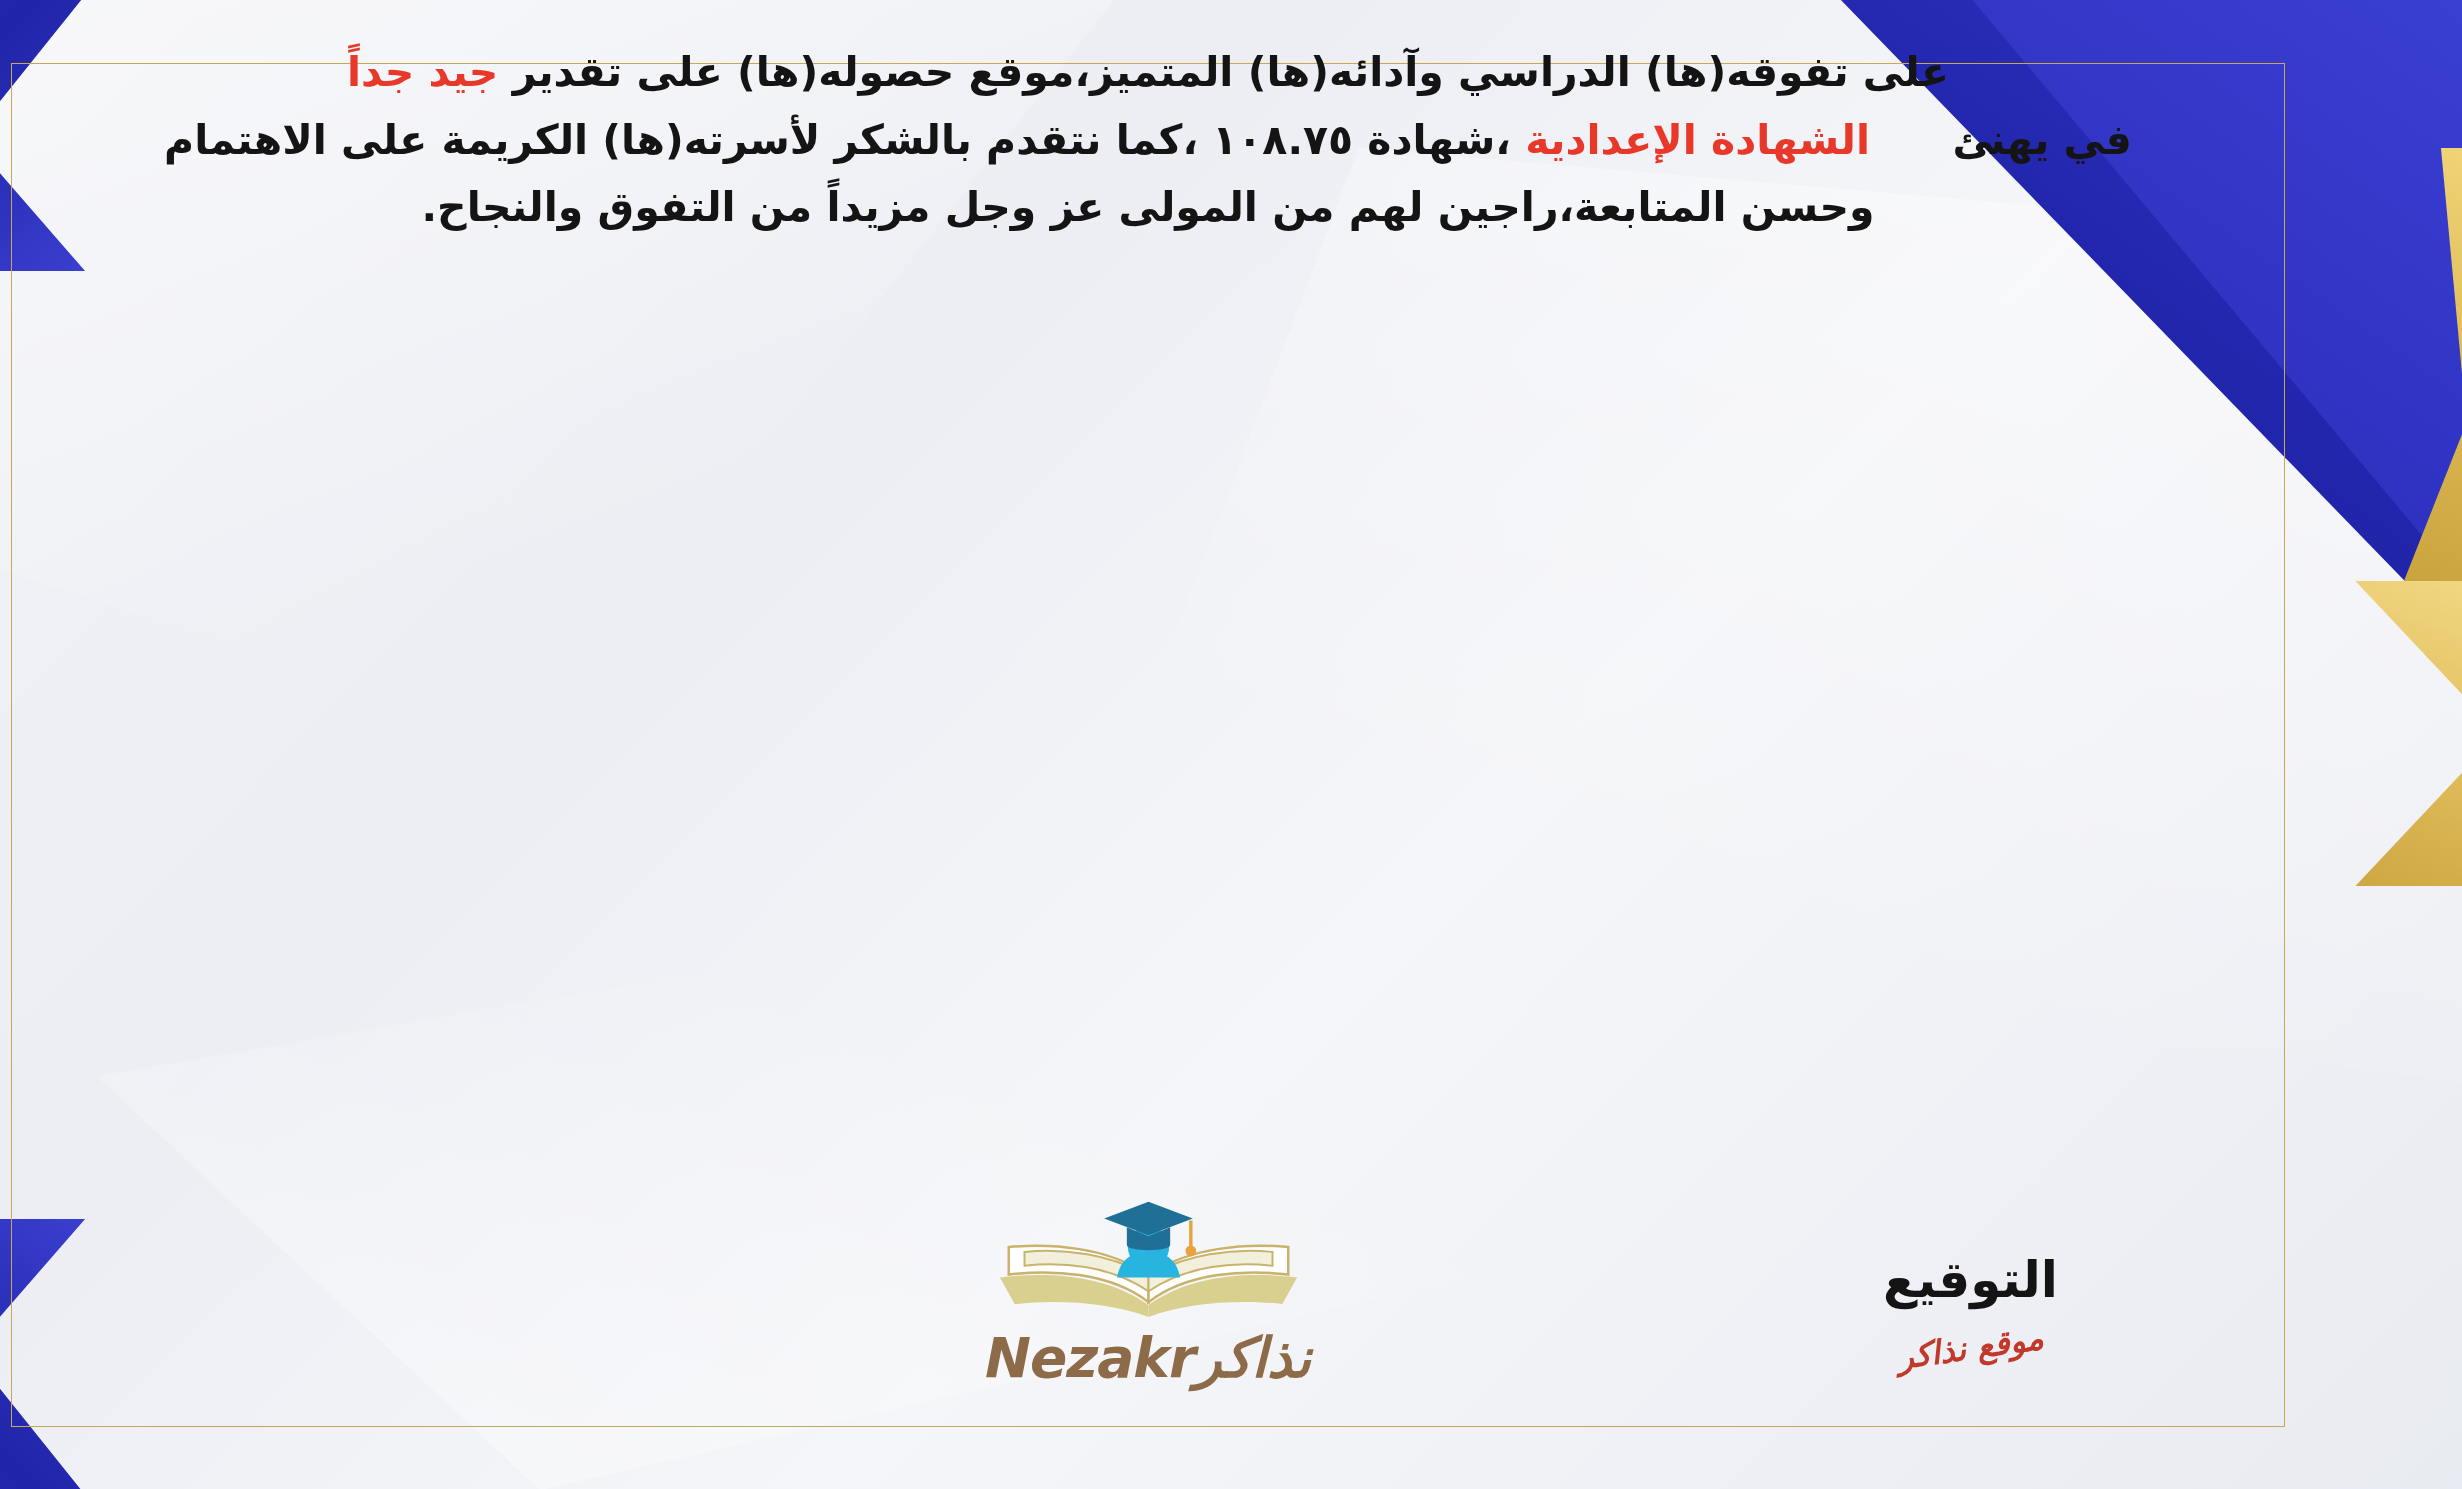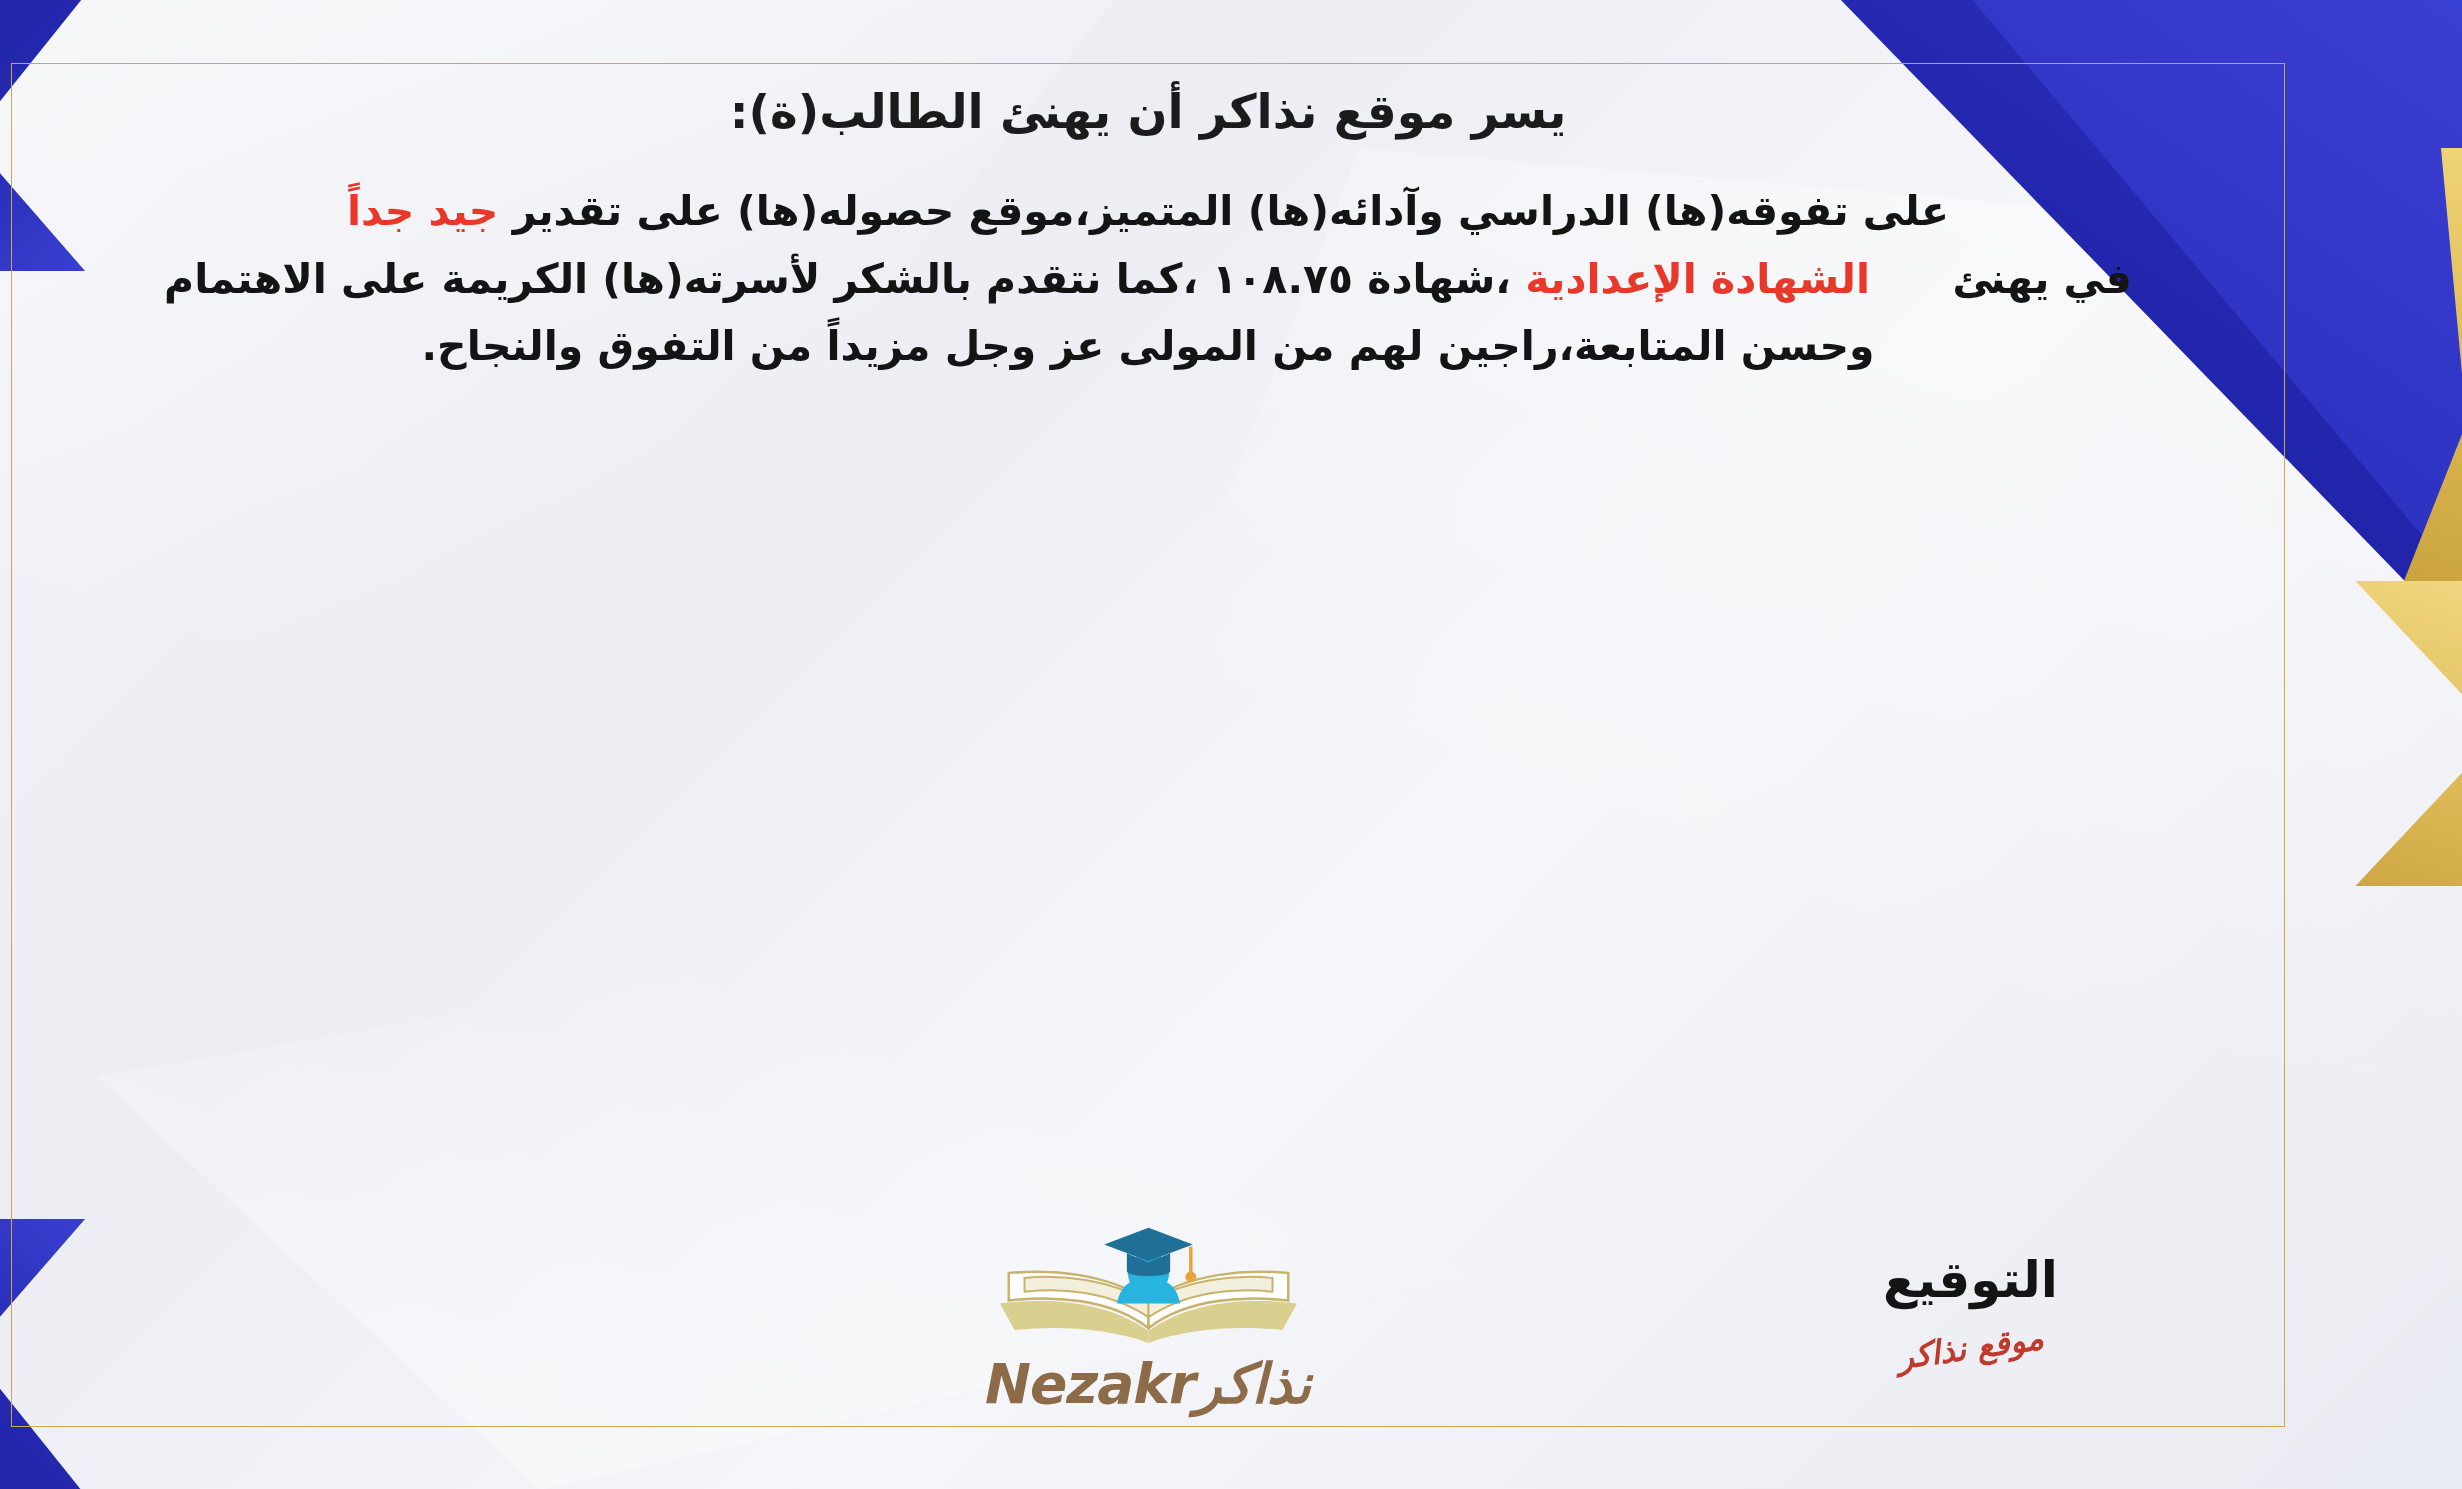--- a/index.html
+++ b/index.html
@@ -178,21 +178,21 @@
     font-style: italic;
     font-weight: 600;
     transform: rotate(-8deg);
   }
 
   
   .logo-block {
     position: absolute;
     left: 50%;
     transform: translateX(-50%);
-    bottom: 74px;
+    bottom: 100px;
     width: 443px;
     text-align: center;
   }
   .logo-mark {
     position: relative;
     width: 374px;
     height: 148px;
     margin: 0 auto;
   }
   .logo-text {
@@ -222,21 +222,20 @@
   <div class="corner corner-tl-gold"></div>
 
   <div class="corner corner-bl"></div>
   <div class="corner corner-bl-gold"></div>
 
   <div class="frame"></div>
 
   <div class="content">
 
 
-    <div class="greeting">يسر موقع نذاكر أن يهنئ الطالب(ة):</div>
 
 
     <div class="body-text">
       <span>على تفوقه(ها) الدراسي وآدائه(ها) المتميز،موقع حصوله(ها) على تقدير</span>
       <span class="hl-red">جيد جداً</span>
       <br>
       <span>في يهنئ</span>
       <span class="spacer-wide"></span>
       <span class="hl-red">الشهادة الإعدادية</span>
       <span>،شهادة</span>

